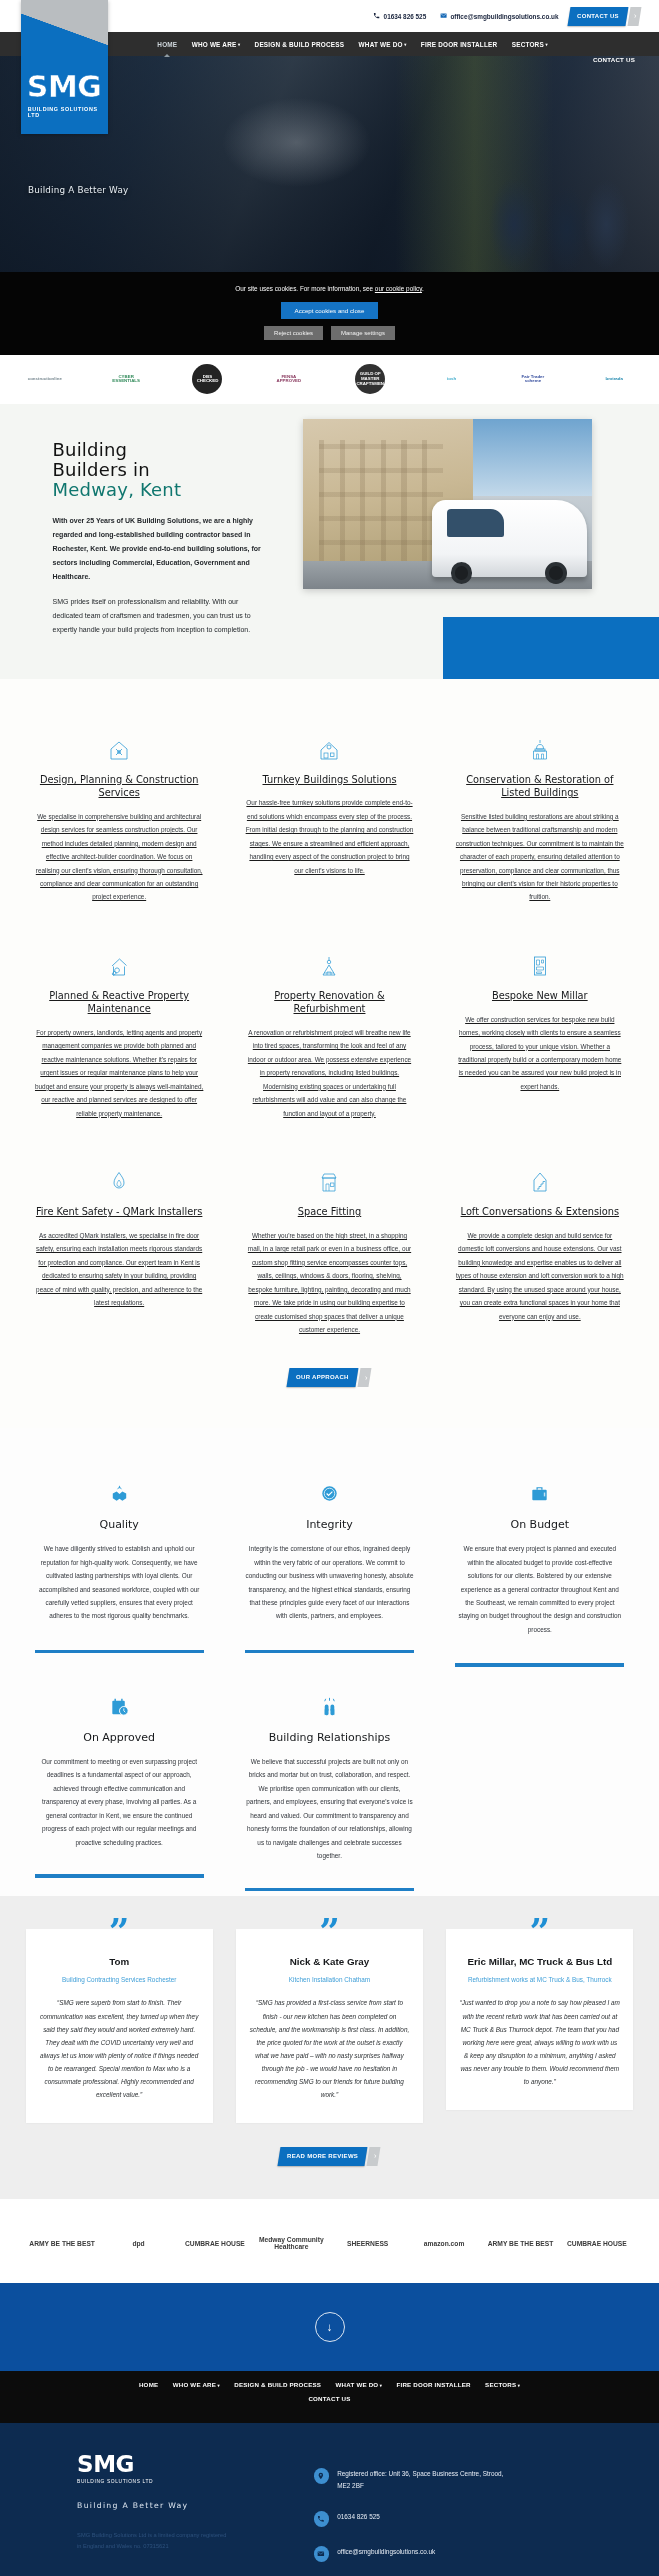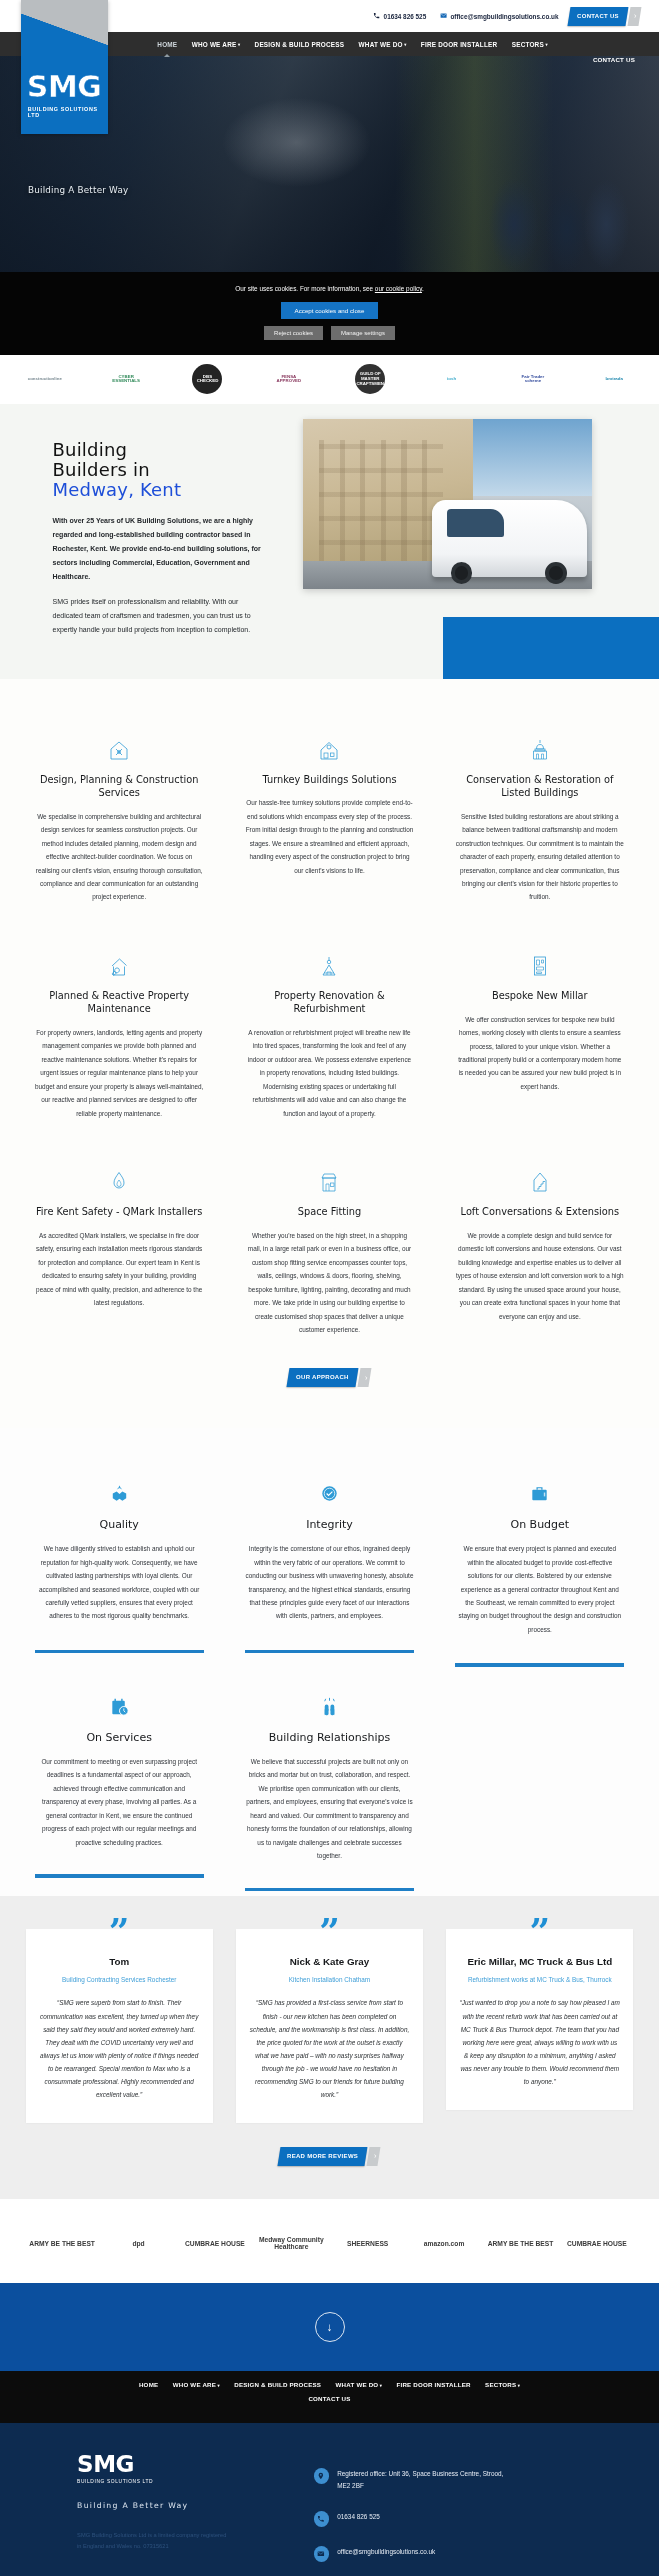--- a/index.html
+++ b/index.html
@@ -153,21 +153,21 @@
   }
 
   
   .ab-wrap { position: relative; background: #f4f6f3; padding: 36px 0 31px 0; min-height: 258px; }
   .ab-inner { width: 608px; margin: 0 auto; display:flex; gap: 20.6px; }
   .ab-left { width: 247px; padding-left: 27px; }
   .ab-h1 {
     font-size: 18px; line-height: 1.12; font-weight: 400; color:#121212;
     font-family:"DejaVu Sans", sans-serif; margin-bottom: 13.4px; letter-spacing:0.2px;
   }
-  .ab-h1 .hl { color:#1d4ed8; display:block; }
+  .ab-h1 .hl { color:#0f766e; display:block; }
   .ab-p { font-size: 7px; line-height: 2.0; color:#24282c; margin-bottom: 11.3px; max-width: 216px; }
   .ab-p.bold { font-weight: 700; }
   .ab-right { position: relative; flex: 1; }
   .ab-photo {
     position:absolute; left: 10.3px; top: -20.6px; width: 289px; height: 170px;
     background:
       linear-gradient(to bottom, #b9c4cd 0%, #c8d0d6 40%, #aab4bc 100%);
     overflow:hidden; box-shadow: 0 2.1px 7.2px rgba(0,0,0,.18);
   }
   .ab-photo .bldg {
@@ -206,21 +206,21 @@
     position:absolute; right:0; bottom: 0px; width: 216px; height: 62px;
     background:#0b6fc0;
   }
 
   
   .services { background:#fdfdfb; padding: 29px 0 20.6px 0; }
   .svc-grid {
     width: 608px; margin: 0 auto; display:grid;
     grid-template-columns: repeat(3, 1fr); column-gap: 23px; row-gap: 0;
   }
-  .svc-card { padding: 13.4px 9.3px 20.6px 9.3px; text-align:center; }
+  .svc-card { padding: 13.4px 9.3px 20.6px 9.3px; text-align:center;text-decoration:underline; }
   .svc-ico { height: 40px; display:flex; align-items:flex-end; justify-content:center; margin-bottom: 11.3px; }
   .svc-ico svg { display:block; }
   .svc-title {
     font-size: 9.8px; font-weight: 400; color:#17191c; line-height: 1.35;
     margin-bottom: 10.3px; font-family:"DejaVu Sans", sans-serif;
   }
   .svc-body { font-size: 6.4px; line-height: 2.1; color:#30343a; }
   .svc-cta { text-align:center; padding: 11.3px 0 20.6px 0; }
 
   
@@ -597,21 +597,21 @@
   <div class="val-grid2" id="val-grid2">
       <div class="val-card">
         <div class="val-ico">
           <svg viewBox="0 0 48 48" width="23" height="23">
             <rect x="9" y="12" width="26" height="28" rx="2" fill="#2e9bd6"></rect>
             <path d="M15 8v6M29 8v6" stroke="#2e9bd6" stroke-width="3"></path>
             <circle cx="33" cy="33" r="9" fill="#2e9bd6" stroke="#fff" stroke-width="2"></circle>
             <path d="M33 28v5l3 3" stroke="#fff" stroke-width="1.8" fill="none"></path>
           </svg>
         </div>
-        <div class="val-title">On Services</div>
+        <div class="val-title">On Approved</div>
         <div class="val-body">Our commitment to meeting or even surpassing project deadlines is a fundamental aspect of our approach, achieved through effective communication and transparency at every phase, involving all parties. As a general contractor in Kent, we ensure the continued progress of each project with our regular meetings and proactive scheduling practices.</div>
         <div class="val-rule2"></div>
       </div>
       <div class="val-card">
         <div class="val-ico">
           <svg viewBox="0 0 48 48" width="23" height="23">
             <path d="M16 8l-2 5M24 6l0 6M32 8l2 5" stroke="#2e9bd6" stroke-width="2"></path>
             <path d="M14 42V24a4 4 0 018 0v8M34 42V24a4 4 0 00-8 0v8" fill="#2e9bd6"></path>
             <rect x="14" y="28" width="8" height="14" rx="3" fill="#2e9bd6"></rect>
             <rect x="26" y="28" width="8" height="14" rx="3" fill="#2e9bd6"></rect>

